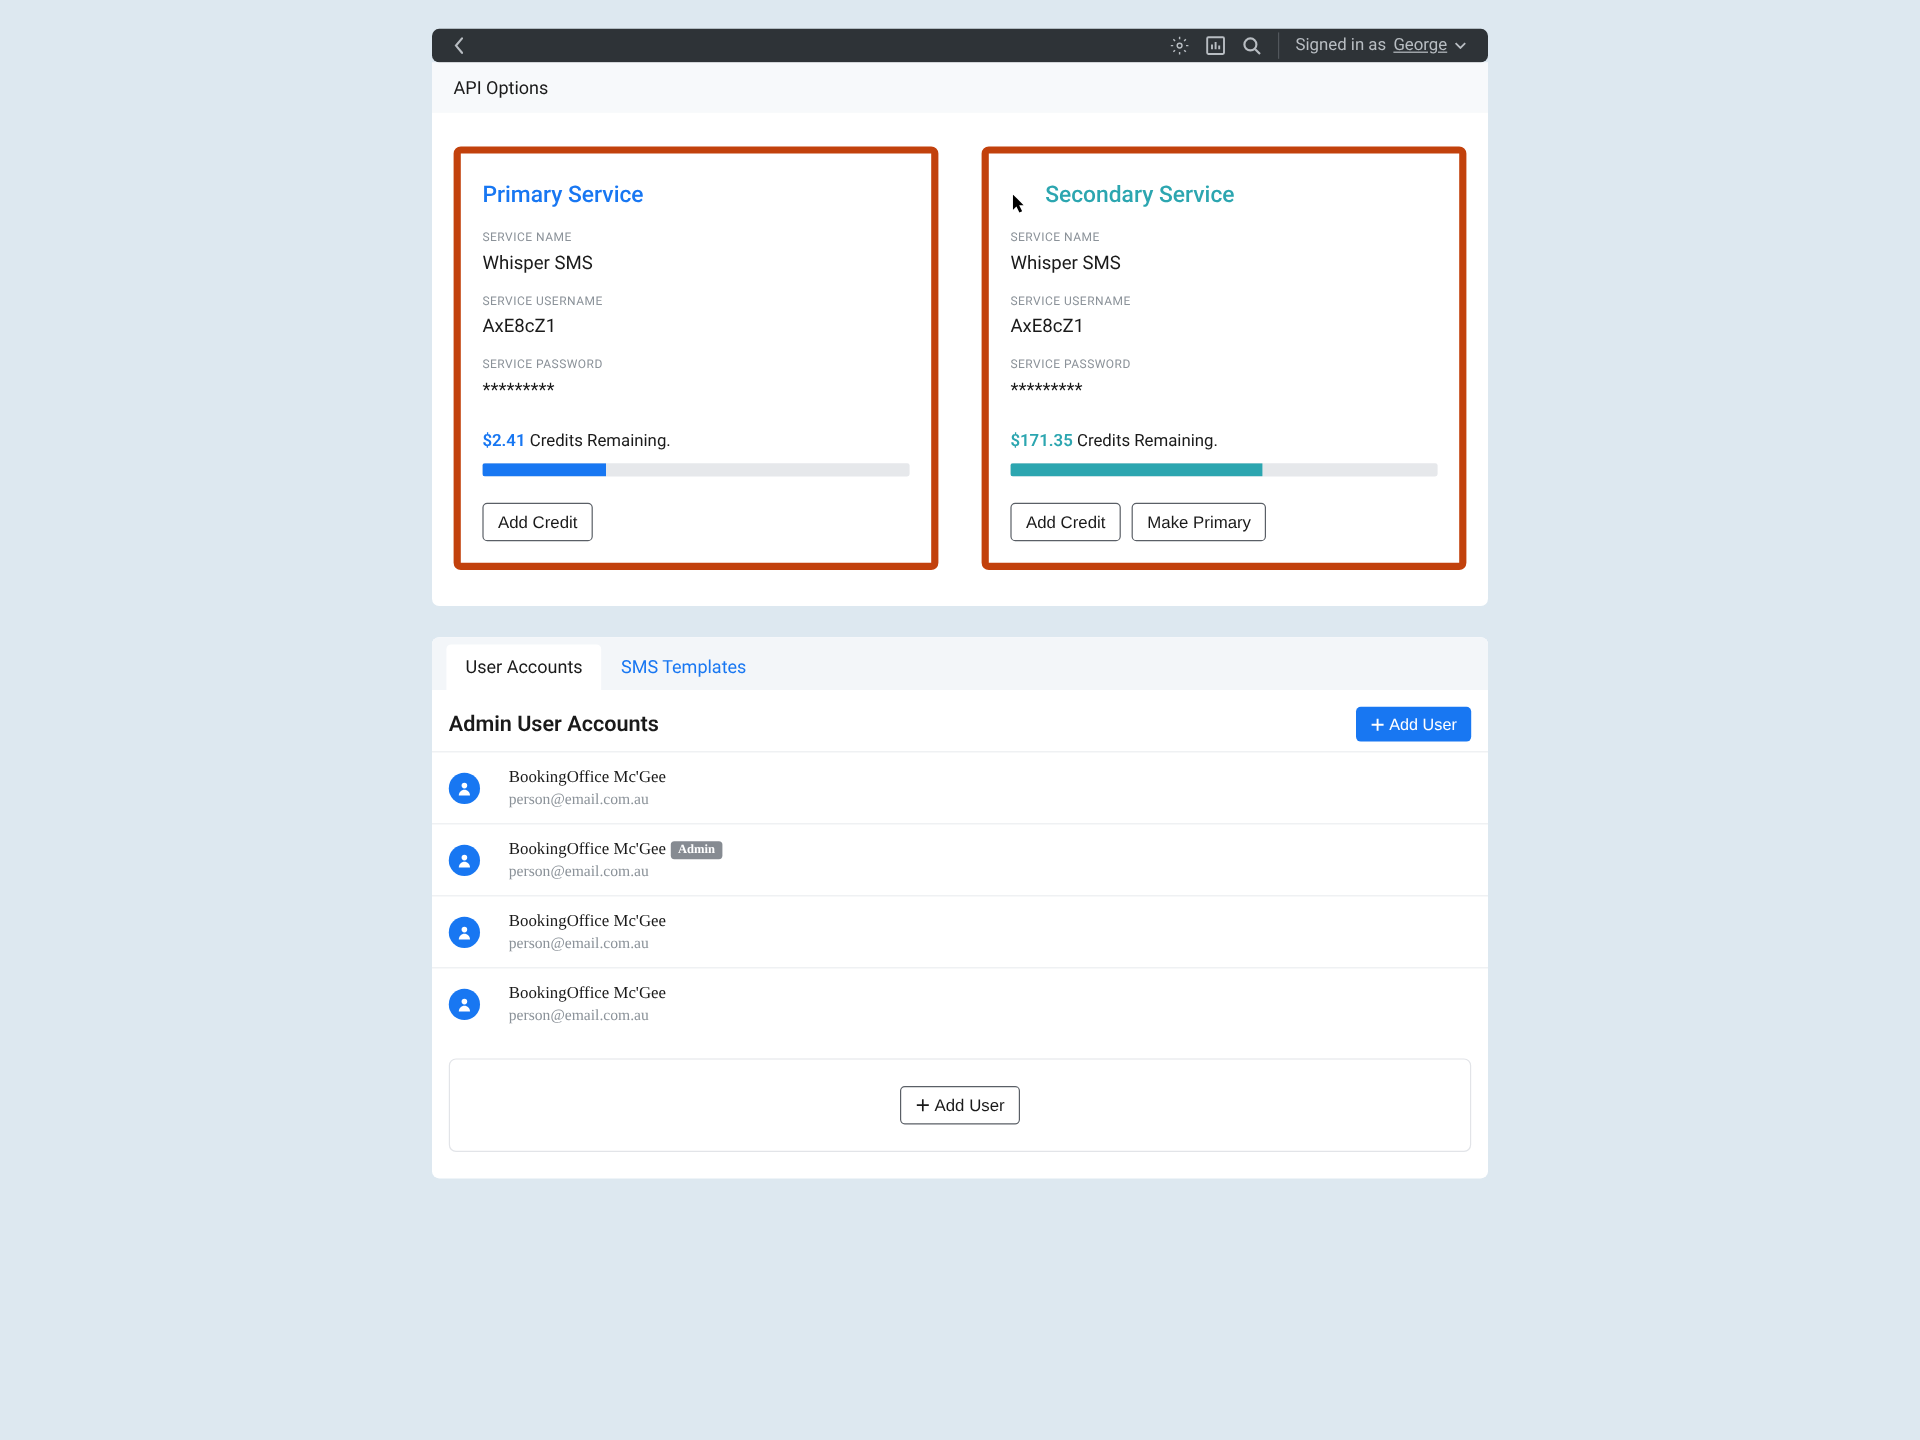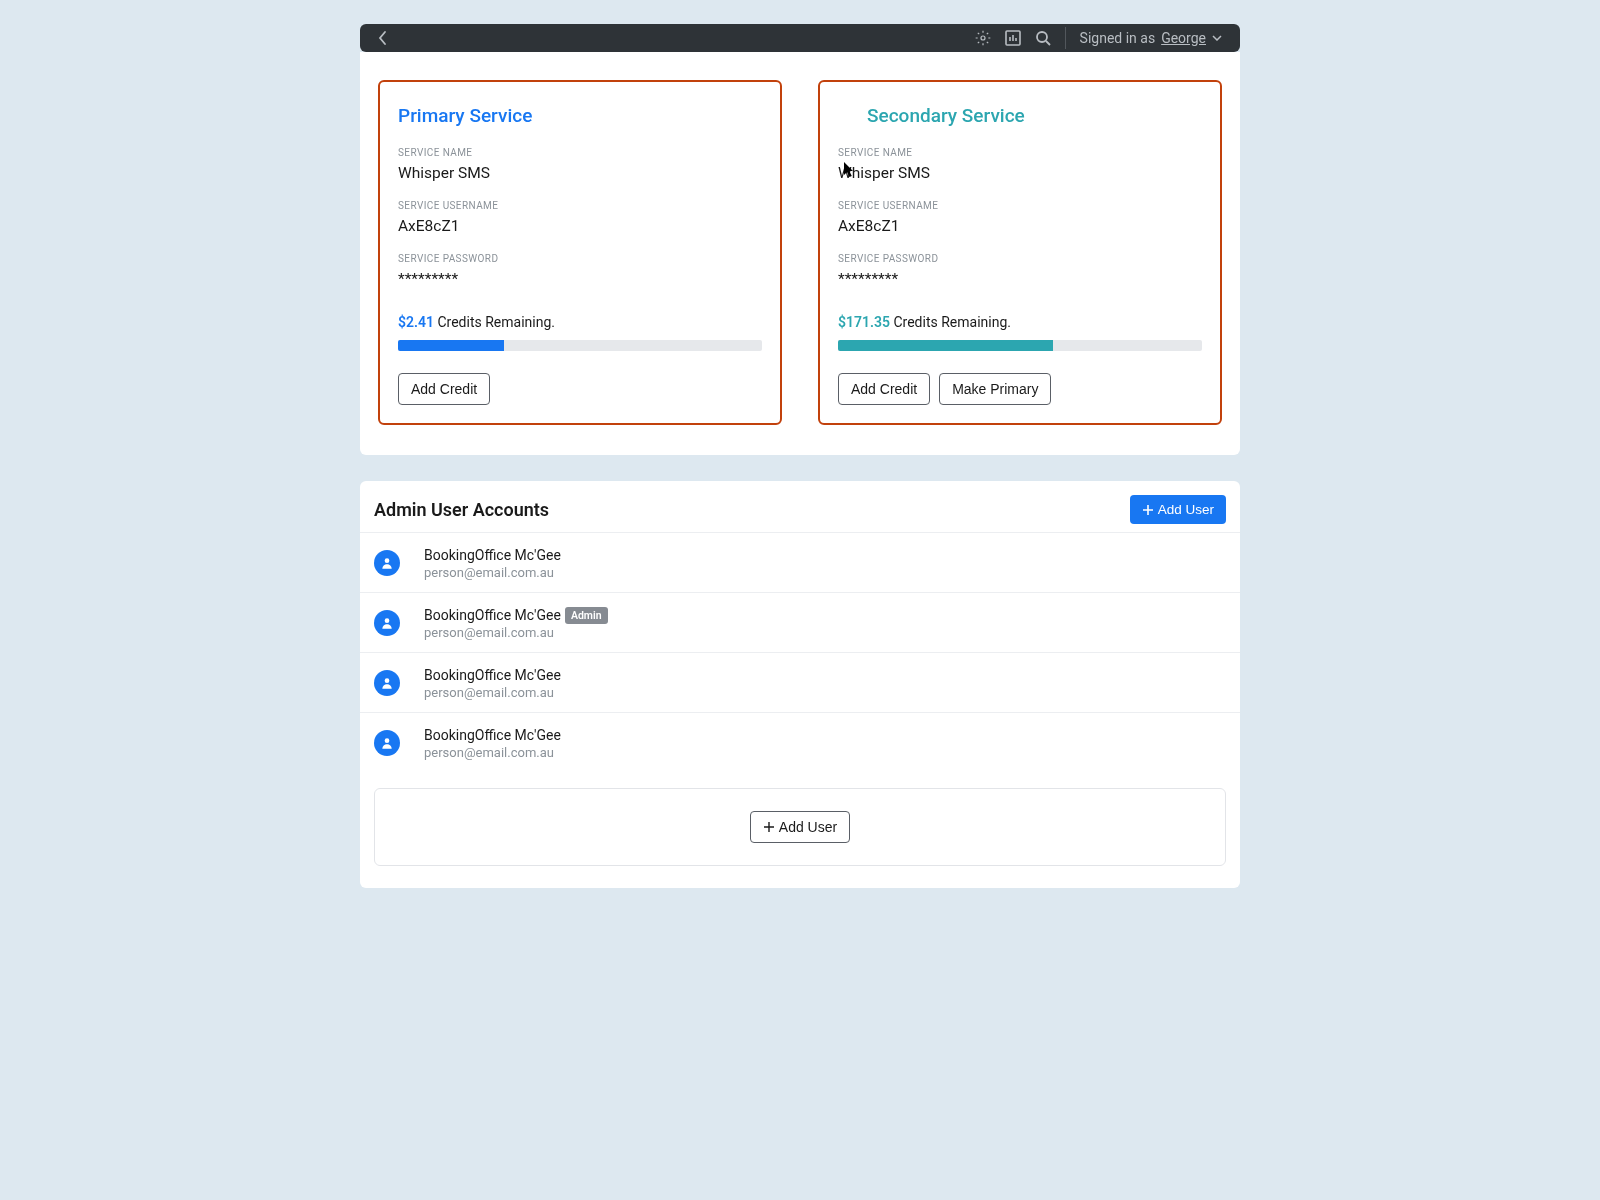--- a/index.html
+++ b/index.html
@@ -69,21 +69,21 @@
     }
     .panel-body {
       padding: 28px 18px 30px;
     }
     .service-grid {
       display: grid;
       grid-template-columns: 1fr 1fr;
       gap: 36px;
     }
     .service-card {
-      border: 2px solid #c2410c;
+      border: 6px solid #c2410c;
       border-radius: 6px;
       padding: 22px 18px 18px;
     }
     .service-title {
       font-size: 19px;
       font-weight: 500;
       margin-bottom: 20px;
     }
     .service-title.primary { color: #1877f2; }
     .service-title.secondary { color: #2ca6b0; margin-left: 29px; }
@@ -177,20 +177,21 @@
       display: flex;
       align-items: center;
       gap: 4px;
     }
     .user-row {
       display: flex;
       align-items: center;
       padding: 12px 14px;
       border-top: 1px solid #eceef1;
       gap: 24px;
+      font-family: Liberation Serif, serif;
     }
     .avatar {
       width: 26px;
       height: 26px;
       border-radius: 50%;
       background: #1877f2;
       display: flex;
       align-items: center;
       justify-content: center;
     }
@@ -284,20 +285,21 @@
         <span>Signed in as</span>
         <span class="username">George</span>
         <svg width="10" height="6" viewBox="0 0 10 6">
             <path d="M1 1 L5 5 L9 1" stroke="#b8bdc2" stroke-width="1.5" fill="none"></path>
           </svg>
       </div>
     </div>
   </div>
 
   <div class="panel">
+    <div class="panel-header">API Options</div>
     <div class="panel-body">
       <div class="service-grid">
 
         <div class="service-card">
           <div class="service-title primary">Primary Service</div>
           <div class="field-label">SERVICE NAME</div>
           <div class="field-value">Whisper SMS</div>
           <div class="field-label">SERVICE USERNAME</div>
           <div class="field-value">AxE8cZ1</div>
           <div class="field-label">SERVICE PASSWORD</div>
@@ -328,20 +330,24 @@
             <div class="progress-fill secondary" style="width:59%"></div>
           </div>
           <button class="btn-outline">Add Credit</button>
           <button class="btn-outline">Make Primary</button>
         </div>
       </div>
     </div>
   </div>
 
   <div class="section2">
+    <div class="tabs">
+      <div class="tab active">User Accounts</div>
+      <div class="tab inactive">SMS Templates</div>
+    </div>
     <div class="section-title-row">
       <div class="section-title">Admin User Accounts</div>
       <button class="add-user-btn">
         <svg width="12" height="12" viewBox="0 0 12 12">
             <path d="M6 1v10M1 6h10" stroke="#fff" stroke-width="1.6"></path>
           </svg>
         <span>Add User</span>
       </button>
     </div>
     <div id="user-rows">

